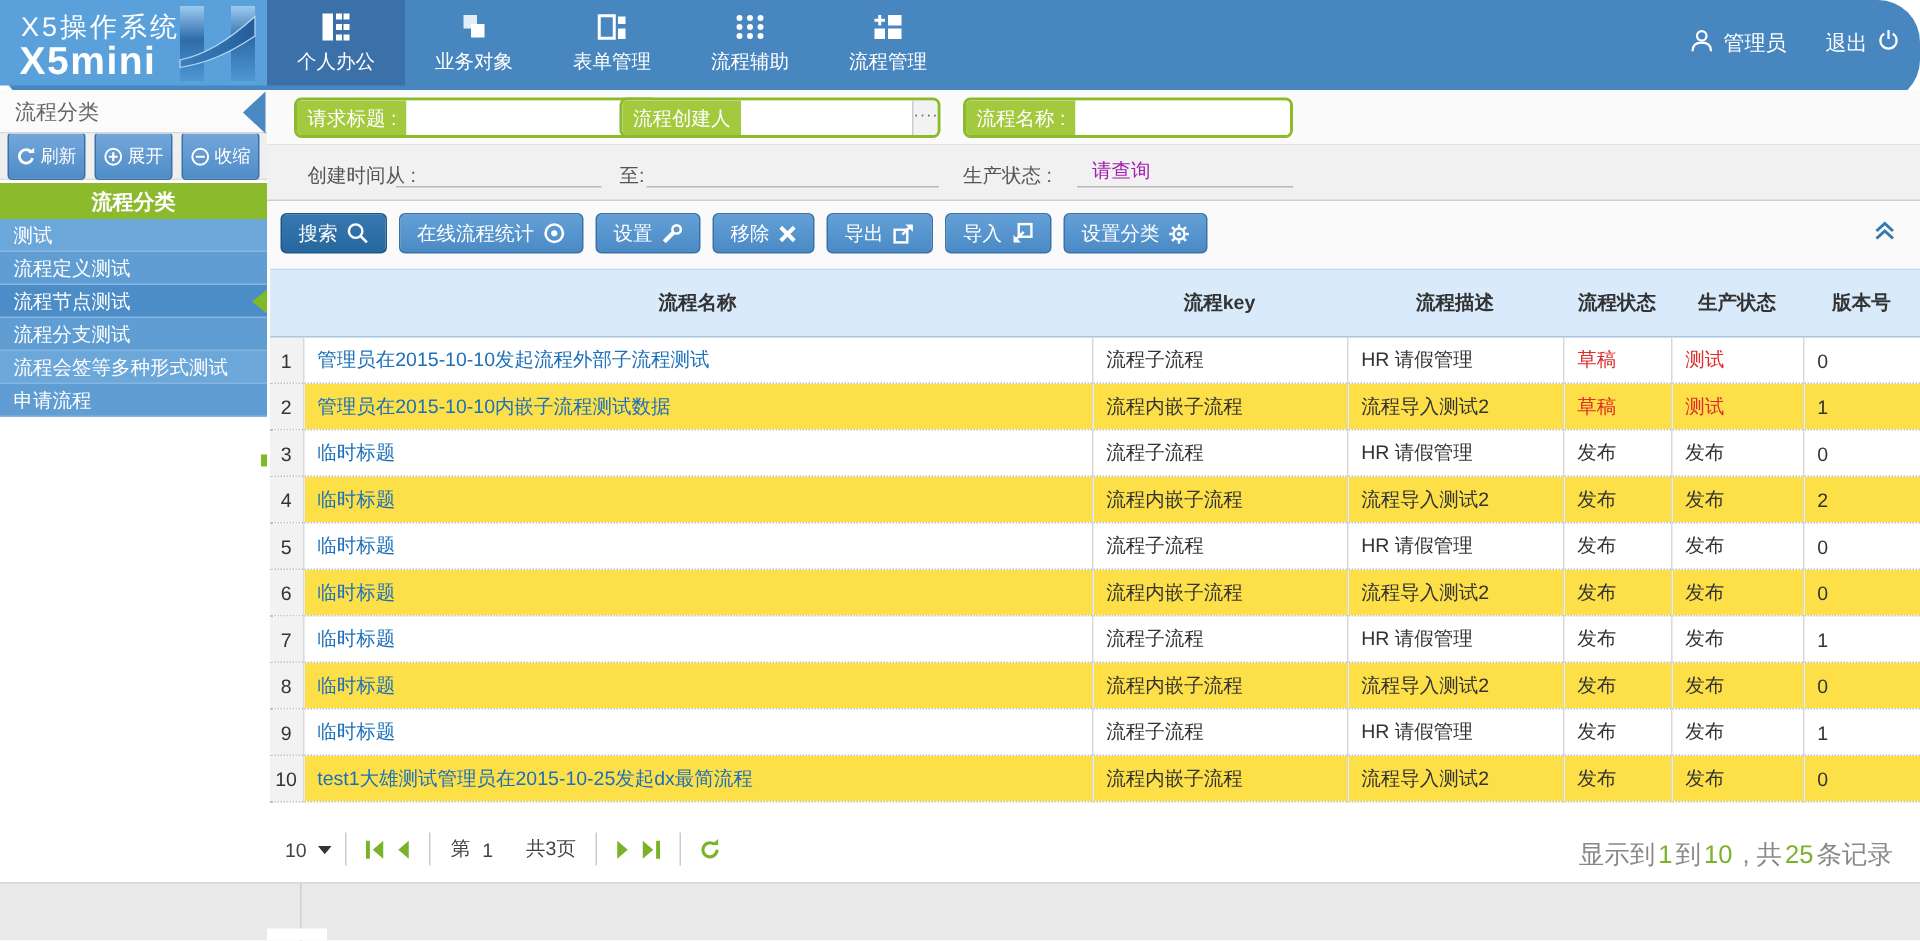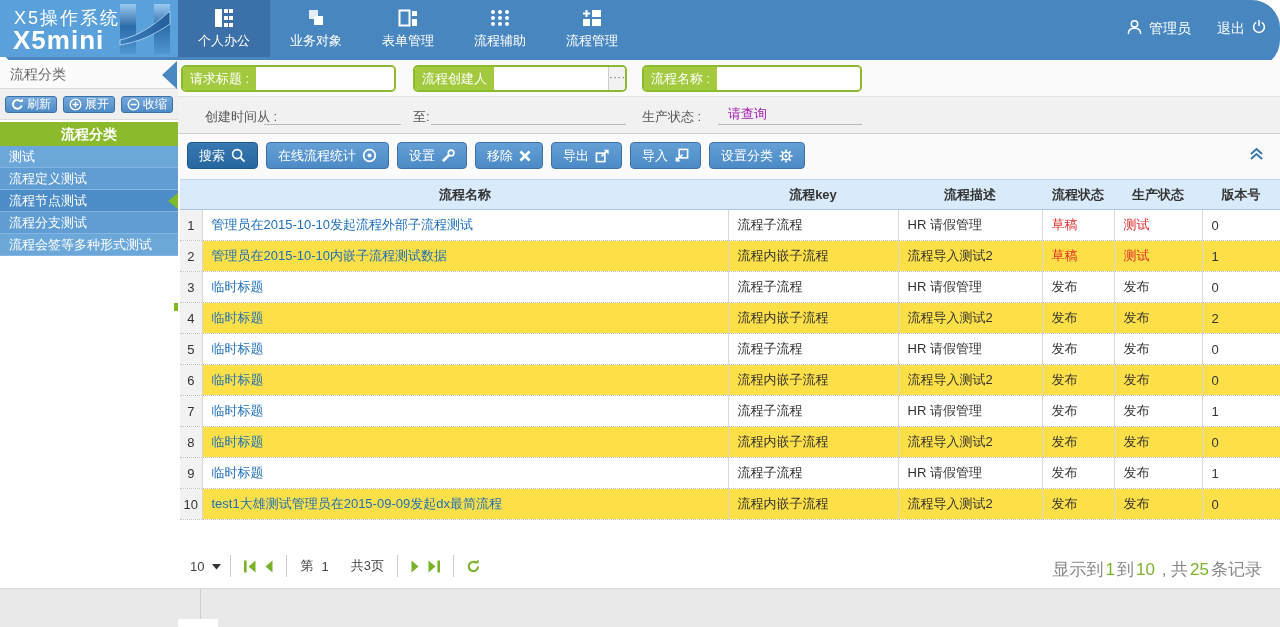--- a/index.html
+++ b/index.html
@@ -19,21 +19,21 @@
 .tab .ticon { height:20px; display:flex; align-items:flex-end; }
 .user-area { position:absolute; right:10px; top:0; height:57px; display:flex; align-items:center; color:#fff; font-size:14px; }
 .user-area .gap { width:14px; }
 .user-area span { margin:0 3px; }
 
 
 .sidebar { position:absolute; left:0; top:60px; width:178px; height:528px; background:#fff; }
 .panel-title { position:relative; height:29px; background:#FBFBFB; border-bottom:1px solid #D9D9D9; line-height:29px; padding-left:10px; color:#666; font-size:14px; }
 .collapse-arrow { position:absolute; right:1px; top:1px; width:0; height:0; border-top:14px solid transparent; border-bottom:14px solid transparent; border-right:15px solid #4A88C2; }
 .side-btns { height:31px; background:#EFEFEF; border-bottom:1px solid #DDD; display:flex; align-items:center; padding:0 5px; justify-content:space-between; }
-.sbtn { background:linear-gradient(#74A7DB,#4E8CC7); border:1px solid #3A72A8; border-radius:3px; color:#fff; font-size:12px; height:17px; padding:0 5px; display:flex; align-items:center; gap:3px; cursor:pointer; }
+.sbtn { background:linear-gradient(#74A7DB,#4E8CC7); border:1px solid #3A72A8; border-radius:3px; color:#fff; font-size:12px; height:32px; padding:0 5px; display:flex; align-items:center; gap:3px; cursor:pointer; }
 .green-head { height:24px; margin-top:2px; background:#8CBA2D; color:#fff; font-weight:bold; text-align:center; line-height:24px; font-size:14px; }
 .side-item { position:relative; height:22px; line-height:22px; padding-left:9px; color:#fff; font-size:13px; background:#6CA7DA; border-bottom:1px solid #85B6E3; cursor:pointer; }
 .side-item.alt { background:#5F9DD3; }
 .side-item.selected { background:#4C8DC8; }
 .sel-arrow { position:absolute; right:0; top:3px; width:0; height:0; border-top:8px solid transparent; border-bottom:8px solid transparent; border-right:10px solid #7FBA28; }
 .side-end-tick { position:absolute; right:0; top:0; width:4px; height:8px; background:#7FBA28; }
 
 
 .main { position:absolute; left:178px; top:60px; width:1102px; height:528px; background:#fff; }
 .band1 { position:relative; height:37px; background:#FAFAFA; border-bottom:1px solid #E3E3E3; }
@@ -49,21 +49,21 @@
 .r2-line { position:absolute; top:8px; height:20px; border-bottom:1px solid #B8B8B8; font-size:13px; color:#555; padding-left:10px; }
 
 .tbar { position:absolute; left:9px; top:8px; display:flex; gap:8px; }
 .tbtn { background:linear-gradient(#64A0D6,#4B8AC6); border:1px solid #3A72A8; border-radius:4px; color:#fff; font-size:13px; padding:0 11px; height:27px; display:flex; align-items:center; gap:6px; cursor:pointer; }
 .tbtn.primary { background:linear-gradient(#3878B0,#27679F); border-color:#1E5889; }
 .chev-up { position:absolute; right:15px; top:12px; cursor:pointer; }
 
 
 .tablewrap { margin-left:2px; width:1100px; }
 table { border-collapse:collapse; width:1100px; table-layout:fixed; }
-thead th { height:30px; background:#D9EBFA; border-top:1px solid #BBD9F0; border-bottom:1px solid #A9C7E0; font-weight:bold; font-size:13px; color:#333; text-align:center; }
+thead th { height:45px; background:#D9EBFA; border-top:1px solid #BBD9F0; border-bottom:1px solid #A9C7E0; font-weight:bold; font-size:13px; color:#333; text-align:center; }
 tbody td { height:31px; font-size:13px; border-bottom:1px dotted #C0C0C0; border-left:1px solid #D9D9D9; padding-left:9px; color:#333; overflow:hidden; white-space:nowrap; }
 tbody td:first-child { background:#F2F2F2; border-left:none; text-align:center; padding-left:0; }
 tbody tr.alt td { background:#fde047; }
 tbody tr.alt td:first-child { background:#F2F2F2; }
 td.name a { color:#1C6FBA; text-decoration:none; }
 td.red { color:#E02B2B; }
 
 
 .pager { position:absolute; left:0; top:486px; width:1102px; height:40px; display:flex; align-items:center; font-size:13px; color:#444; }
 .pager .ps { margin-left:12px; display:flex; align-items:center; gap:8px; cursor:pointer; }
@@ -227,27 +227,28 @@
           <span>收缩</span>
         </div>
       </div>
     <div class="green-head">流程分类</div>
     <div class="side-items" style="position:relative;">
         <div class="side-item"><span>测试</span></div>
         <div class="side-item alt"><span>流程定义测试</span></div>
         <div class="side-item selected"><span>流程节点测试</span><div class="sel-arrow"></div></div>
         <div class="side-item alt"><span>流程分支测试</span></div>
         <div class="side-item"><span>流程会签等多种形式测试</span></div>
+        <div class="side-item alt"><span>申请流程</span></div>
         <div class="side-end-tick" style="position: absolute; top: 157px;"></div>
       </div>
   </div>
 
   <div class="main">
     <div class="band1">
-        <div class="capsule" style="left: 3px; width: 215px;">
+        <div class="capsule" style="left: 18px; width: 243px;">
           <span class="cap-label">请求标题 :</span>
           <input class="cap-input" value="" style="">
         </div>
         <div class="capsule" style="left: 235px; width: 214px;">
           <span class="cap-label">流程创建人</span>
           <input class="cap-input" value="" style="">
           <span class="cap-more">·····</span>
         </div>
         <div class="capsule" style="left: 464px; width: 220px;">
           <span class="cap-label">流程名称 :</span>
@@ -446,21 +447,21 @@
               <td>9</td>
               <td class="name"><a href="#">临时标题</a></td>
               <td>流程子流程</td>
               <td>HR 请假管理</td>
               <td>发布</td>
               <td>发布</td>
               <td>1</td>
             </tr>
             <tr class="alt">
               <td>10</td>
-              <td class="name"><a href="#">test1大雄测试管理员在2015-09-09发起dx最简流程</a></td>
+              <td class="name"><a href="#">test1大雄测试管理员在2015-10-25发起dx最简流程</a></td>
               <td>流程内嵌子流程</td>
               <td>流程导入测试2</td>
               <td>发布</td>
               <td>发布</td>
               <td>0</td>
             </tr>
           </tbody>
       </table>
     </div>
     <div class="pager">

